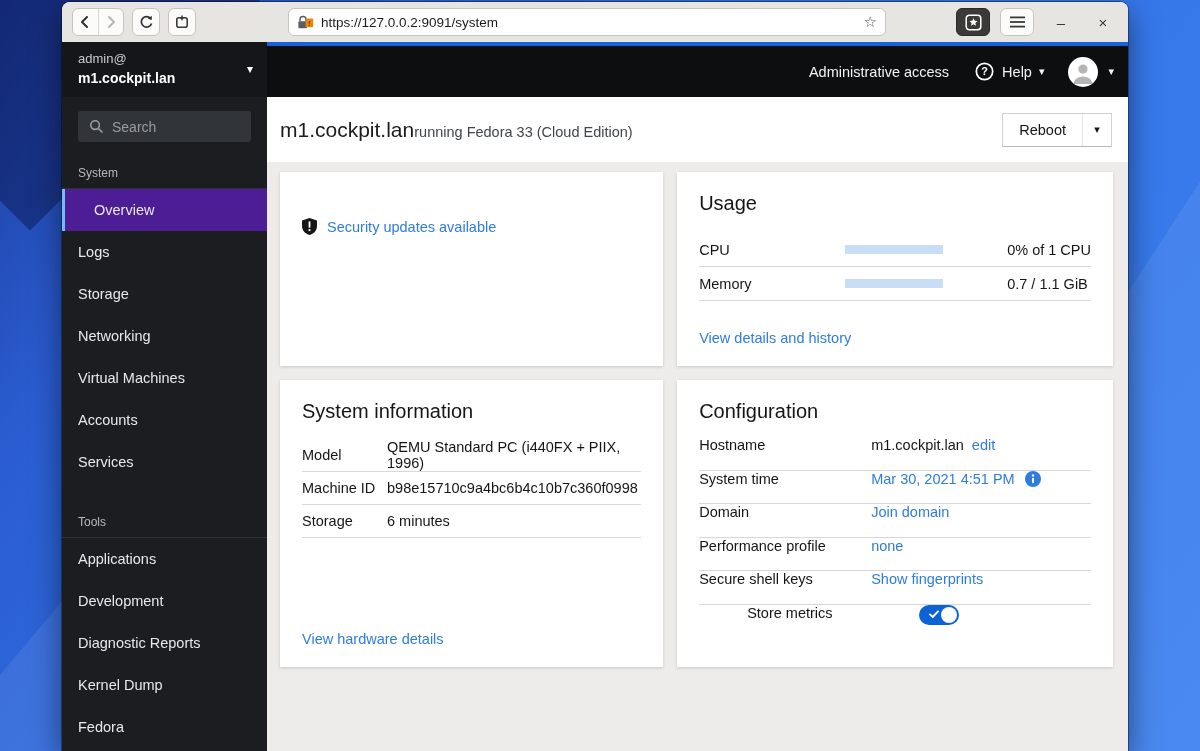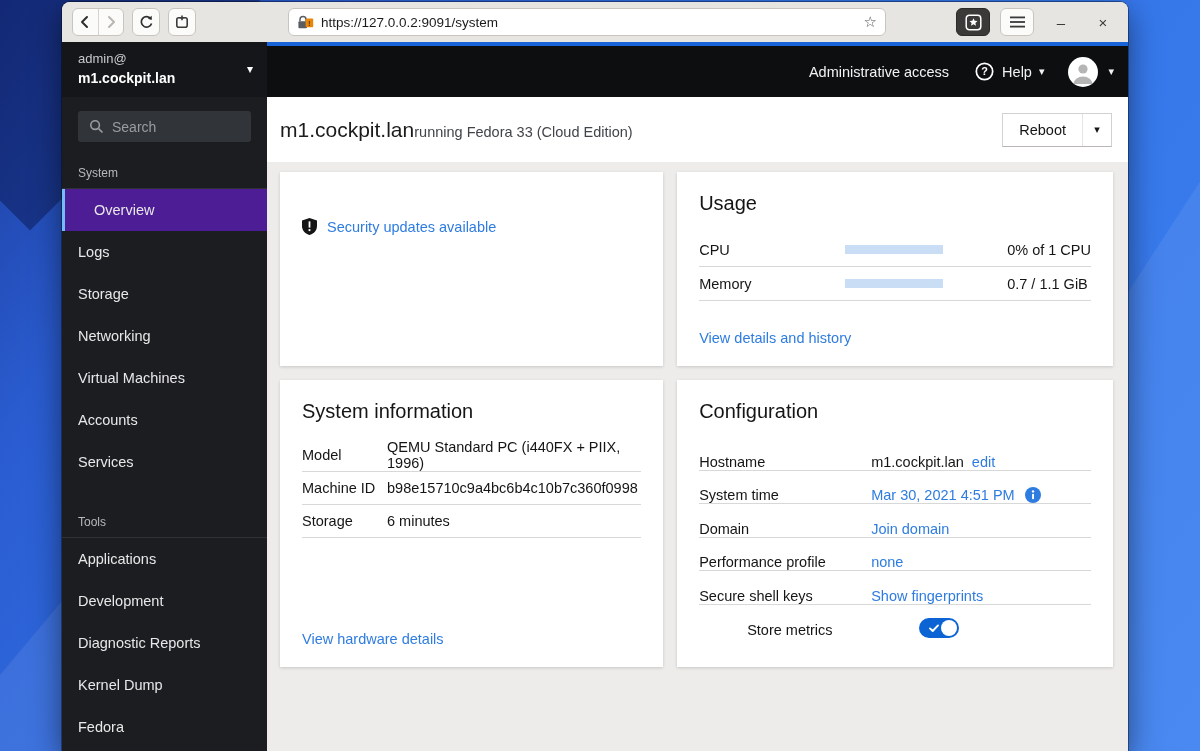--- a/index.html
+++ b/index.html
@@ -109,21 +109,21 @@
   .bar { width:98px; height:9px; background:var(--progress-track,#c9ddf5); position:relative; flex:0 0 98px; }
   .bar-fill { height:100%; background:var(--progress-fill,#0b63d4); }
   .usage-value { margin-left:64px; font-size:14.5px; color:#151515; white-space:nowrap; }
 
   .info-rows { margin-top:16px; }
   .info-row { display:flex; align-items:center; height:33px; border-bottom:1px solid #d8d8d8; font-size:14.5px; }
   .info-label { flex:0 0 85px; color:#151515; }
   .info-value { color:#151515; }
 
   .config-rows { margin-top:14px; }
-  .config-row { display:flex; align-items:flex-end; height:33.5px; border-bottom:1px solid #d8d8d8; font-size:14.5px; }
+  .config-row { display:flex; align-items:flex-start; height:33.5px; border-bottom:1px solid #d8d8d8; font-size:14.5px; }
   .config-row:last-child { border-bottom:none;margin-left:48px; }
   .config-label { flex:0 0 172px; color:#151515; }
   .config-value { display:flex; align-items:center; gap:8px; color:#151515; }
   .config-value svg { margin-left:2px; }
 
   .toggle { width:40px; height:20px; border-radius:10px; background:var(--toggle-on,#0b63d4); position:relative; cursor:pointer; }
   .toggle .knob { position:absolute; right:2px; top:2px; width:16px; height:16px; border-radius:50%; background:#fff; }
   .toggle svg { position:absolute; left:8px; top:5.5px; }
 </style>
 </head>

